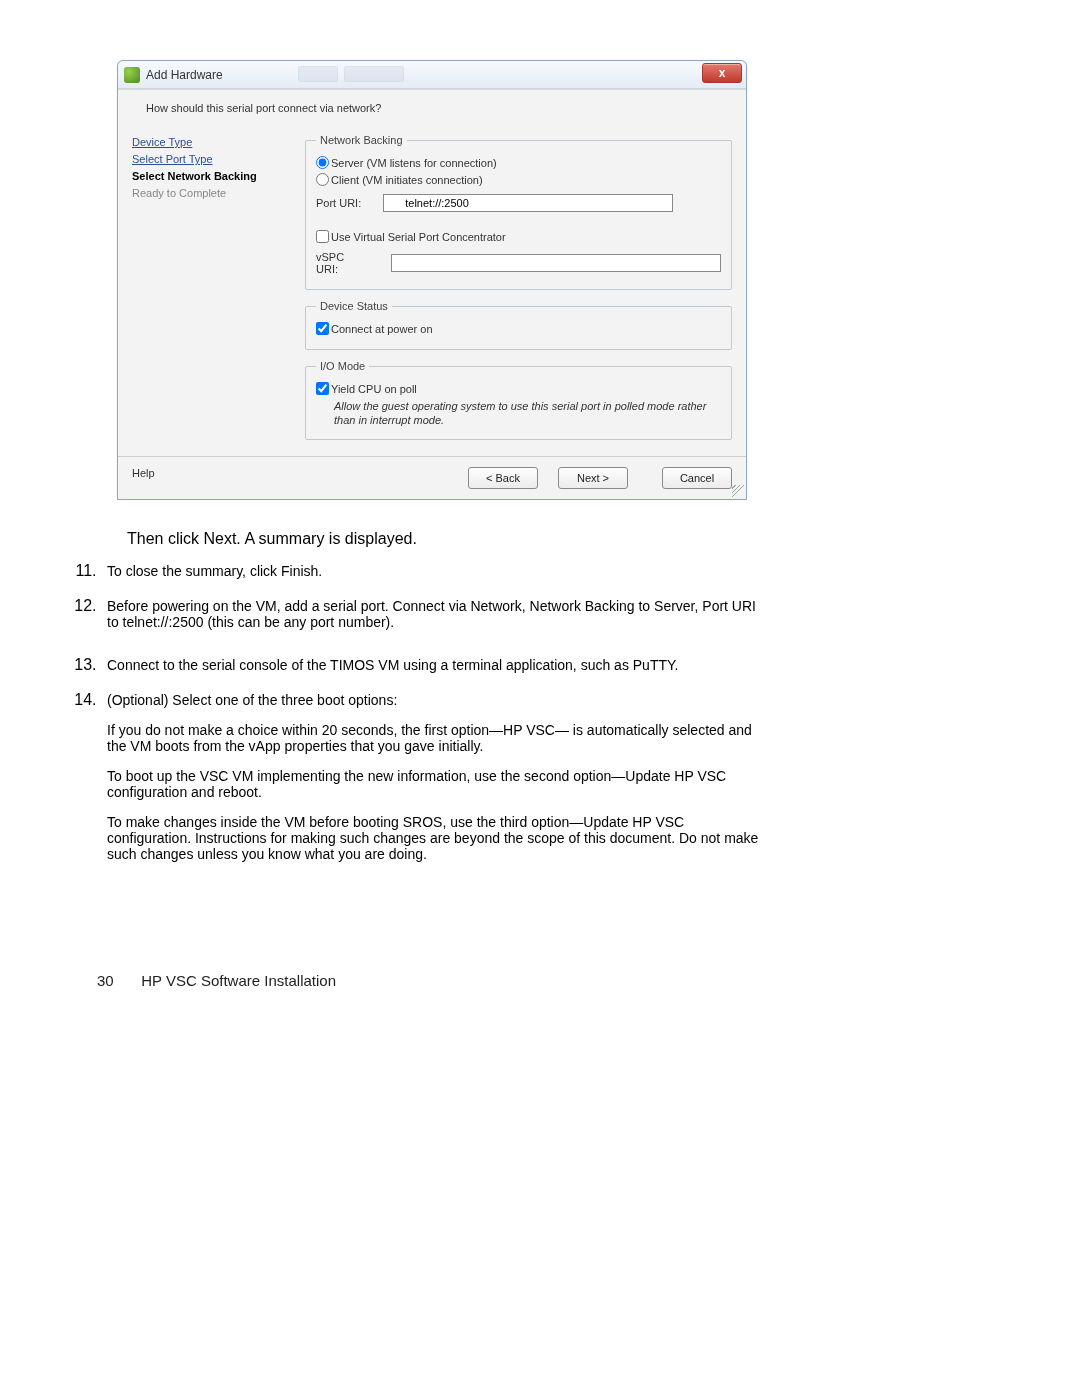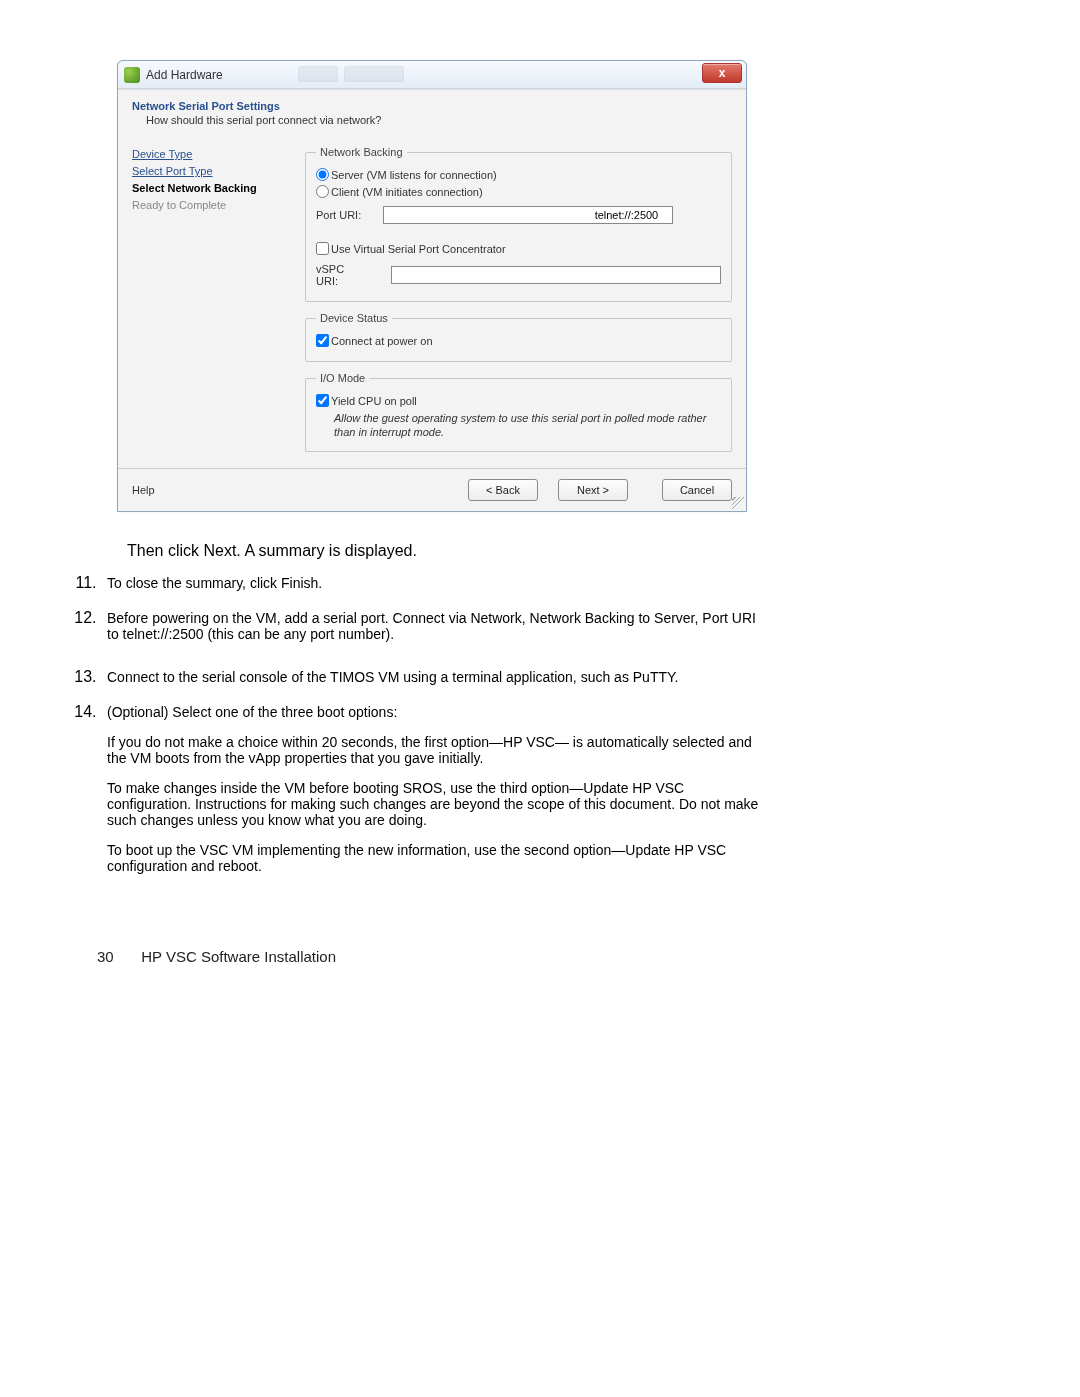--- a/index.html
+++ b/index.html
@@ -80,30 +80,29 @@
   fieldset {
     border:1px solid #c0c8d0; border-radius:2px;
     margin: 0 0 10px 0; padding: 6px 10px 10px 10px;
     font-size:11px;
   }
   legend { padding:0 4px; color:#444; font-size:11px; }
   .radio, .check { display:flex; align-items:center; gap:2px; margin: 4px 0; }
   .radio input, .check input { margin:0; }
   .form-row { display:flex; align-items:center; gap:22px; margin:8px 0 4px 0; }
   .form-row input[type=text] {
-    border:1px solid #888; padding:2px 14px; font-size:11px; height:18px;
+    border:1px solid #888; padding:2px 21px; font-size:11px; height:18px;
     background:#fff;
-    text-align:right;
   }
   .port-uri { width: 290px; }
   .vspc-uri { width: 330px; border:1px solid #888; height:18px; background:#fff; }
   .io-desc { margin: 4px 0 2px 18px; color:#333; line-height:14px;font-style:italic; }
   .button-bar {
     background:#f3f3f3; border-top:1px solid #d0d0d0;
-    padding: 10px 14px; display:flex; align-items:center;
+    padding: 10px 14px; display:flex; 
   }
   .button-bar .help { font-size:11px; color:#333; }
   .button-bar .spacer { flex:1; }
   .win-btn {
     min-width:70px; height:22px; padding:0 12px;
     background:linear-gradient(#fdfdfd,#ececec);
     border:1px solid #8a8a8a; border-radius:3px;
     font-size:11px; color:#222; margin-left:20px;
     display:inline-flex; align-items:center; justify-content:center;
   }
@@ -113,21 +112,21 @@
       linear-gradient(135deg, transparent 0 2px, #9aa 2px 3px, transparent 3px 5px, #9aa 5px 6px, transparent 6px 8px, #9aa 8px 9px, transparent 9px);
   }
   ol.steps { list-style: decimal; padding-left: 0; margin-left: 0; }
   ol.steps > li { margin: 12px 0 18px 0; padding-left: 6px; }
   ol.steps > li::marker { font-size:16px; }
   ul.bullets { list-style:none; padding-left: 10px; margin: 8px 0; }
   ul.bullets li { margin: 8px 0; }
   ul.bullets li::before { content:"•"; color:#333; margin-right:10px; }
   .after-image { margin: 2px 0 8px 30px; font-size:16px; }
   .footer {
-    position: relative; margin-top: 74px;
+    position: relative; margin-top: 110px;
     font-size: 15px; color:#222;
   }
   .footer .pgnum { display:inline-block; width:40px; }
 </style>
 </head>
 <body>
 
 <div class="page">
 
   <div class="dialog">
@@ -136,21 +135,20 @@
       <span class="title">Add Hardware</span>
       <div class="header-blur">
         <span></span>
           <span class="long"></span>
           <span class="text"></span>
       </div>
       <div class="close-btn">x</div>
     </div>
 
     <div class="dialog-body">
-      <div class="sect-title">Network Serial Port Settings</div>
       <div class="sect-sub">How should this serial port connect via network?</div>
 
       <div class="columns">
         <div class="navcol">
           <a href="#">Device Type</a>
           <a href="#">Select Port Type</a>
           <a class="current">Select Network Backing</a>
           <a class="disabled">Ready to Complete</a>
         </div>
 
@@ -219,22 +217,22 @@
     </li>
     <li>
       <span>Before powering on the VM, add a serial port. Connect via Network, Network Backing to Server, Port URI to telnet://:2500 (this can be any port number).</span>
     </li>
     <li style="margin-top:26px;">
       <span>Connect to the serial console of the TIMOS VM using a terminal application, such as PuTTY.</span>
     </li>
     <li>
       <span>(Optional) Select one of the three boot options:</span>
       <p>If you do not make a choice within 20 seconds, the first option—HP VSC— is automatically selected and the VM boots from the vApp properties that you gave initially.</p>
+      <p>To boot up the VSC VM implementing the new information, use the second option—Update HP VSC configuration and reboot.</p>
       <p>To make changes inside the VM before booting SROS, use the third option—Update HP VSC configuration. Instructions for making such changes are beyond the scope of this document. Do not make such changes unless you know what you are doing.</p>
-      <p>To boot up the VSC VM implementing the new information, use the second option—Update HP VSC configuration and reboot.</p>
     </li>
   </ol>
 
   <div class="footer">
     <span class="pgnum">30</span>
     <span>HP VSC Software Installation</span>
   </div>
 
 </div>
 

